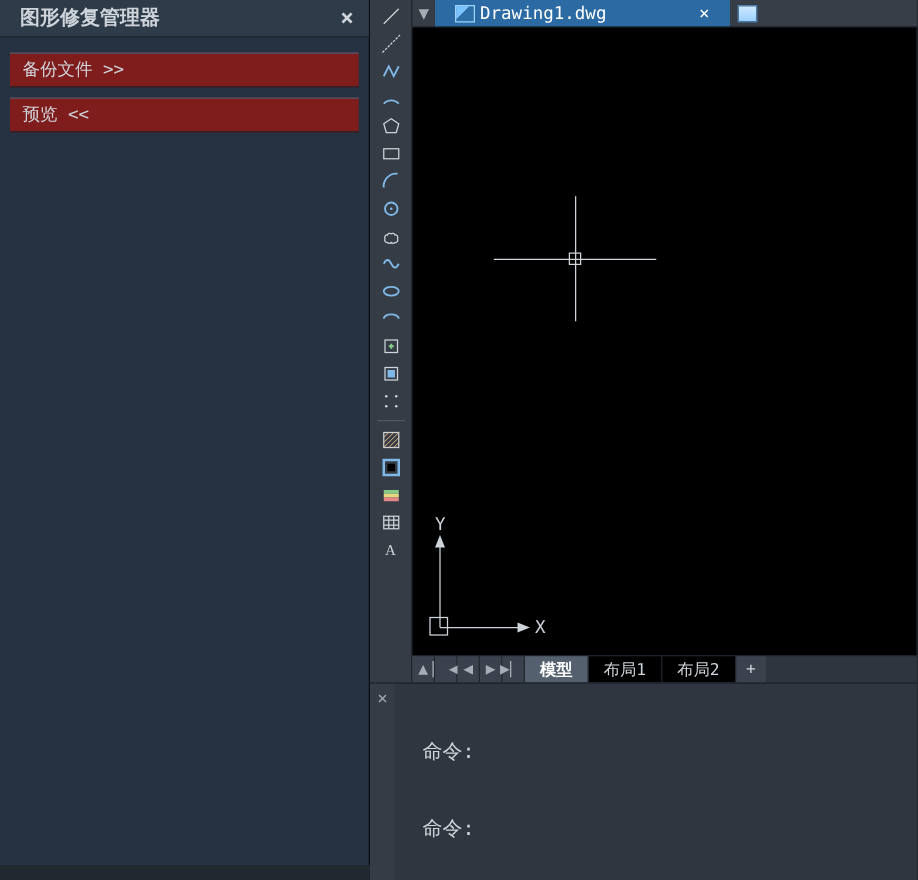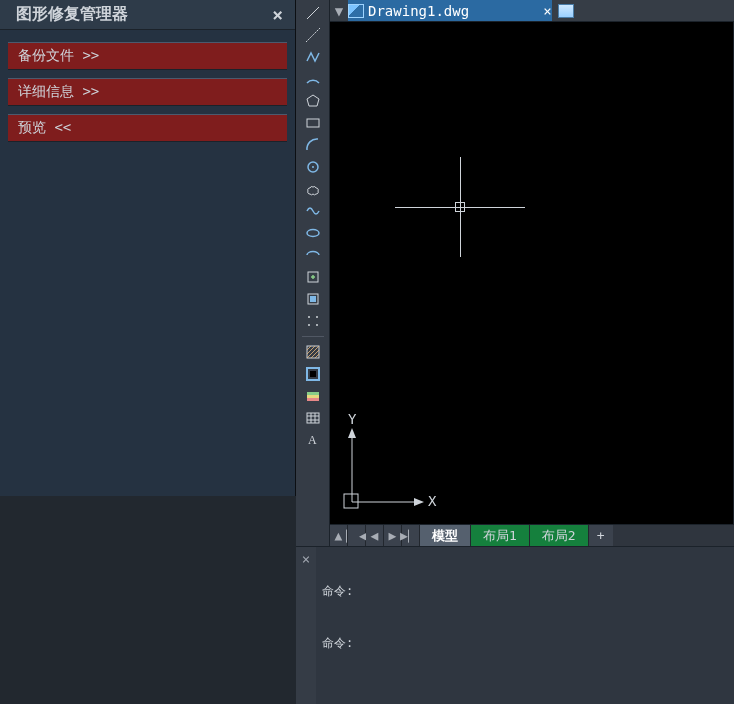--- a/index.html
+++ b/index.html
@@ -9,21 +9,21 @@
     background: #22282f;
     color: #cfd4da;
     width: 734px;
     height: 704px;
     overflow: hidden;
     display: flex;
   }
   
   .recovery-panel {
     width: 296px;
-    height: 496px;
+    height: 692px;
     background: #253241;
     display: flex;
     flex-direction: column;
     border-right: 1px solid #0c0f13;
   }
   .recovery-title {
     height: 30px;
     background: #2e3b49;
     display: flex;
     align-items: center;
@@ -105,21 +105,21 @@
     display: flex;
     align-items: center;
     justify-content: center;
     color: #a8adb5;
     cursor: pointer;
   }
   .file-tab {
     display: flex;
     align-items: center;
     gap: 4px;
-    padding: 0 0;
+    padding: 0 16px;
     background: #2e6fa8;
     color: #fff;
     font-family: monospace;
     font-size: 14px;
     cursor: pointer;
   }
   .file-tab.active {
     background: #2b6aa2;
   }
   .file-tab .dwg-icon {
@@ -181,21 +181,21 @@
     justify-content: center;
     background: #3b424d;
     color: #a8adb5;
     cursor: pointer;
     border-right: 1px solid #22272e;
   }
   .lt-tab {
     padding: 0 12px;
     display: flex;
     align-items: center;
-    background: #15803d;
+    background: #000000;
     cursor: pointer;
     border-right: 1px solid #22272e;
     color: #cfd4da;
   }
   .lt-tab.active { background: #55606e; color: #fff; font-weight: bold; align-items: center; }
   .lt-add {
     width: 24px;
     display: flex;
     align-items: center;
     justify-content: center;
@@ -216,42 +216,40 @@
     align-items: flex-start;
     justify-content: center;
     padding-top: 4px;
     color: #a0a6af;
     cursor: pointer;
   }
   .command-text {
     flex: 1;
     padding: 4px 6px;
     font-family: monospace;
-    font-size: 12px;
+    font-size: 16px;
     color: #cfd4da;
     white-space: pre;
     overflow: hidden;
+    margin-left: 16px;
   }
   .command-text .line { line-height: 24px; }
 </style>
 </head>
 <body>
 
 <div class="recovery-panel">
   <div class="recovery-title">
     <span>图形修复管理器</span>
     <span class="spacer"></span>
     <span class="close">×</span>
   </div>
   <div class="recovery-body">
     <div class="rec-section">
       <span>备份文件 &gt;&gt;</span>
-    </div>
-    <div class="rec-section">
-      <span>详细信息 &gt;&gt;</span>
     </div>
     <div class="rec-section">
       <span>预览 &lt;&lt;</span>
     </div>
   </div>
 </div>
 
 <div class="right">
   <div class="workspace">
 

